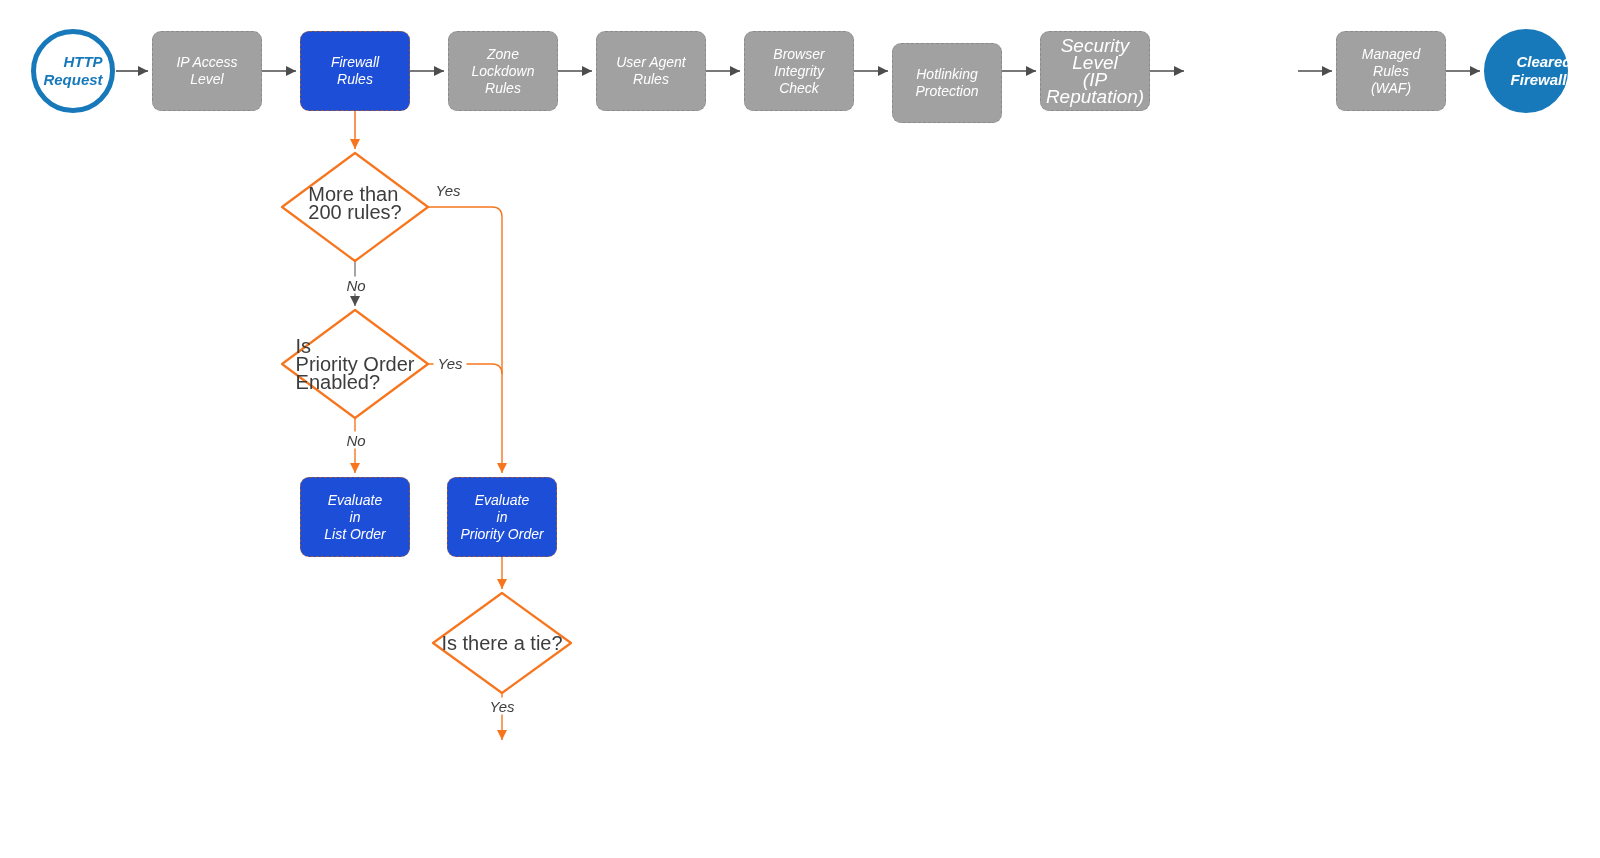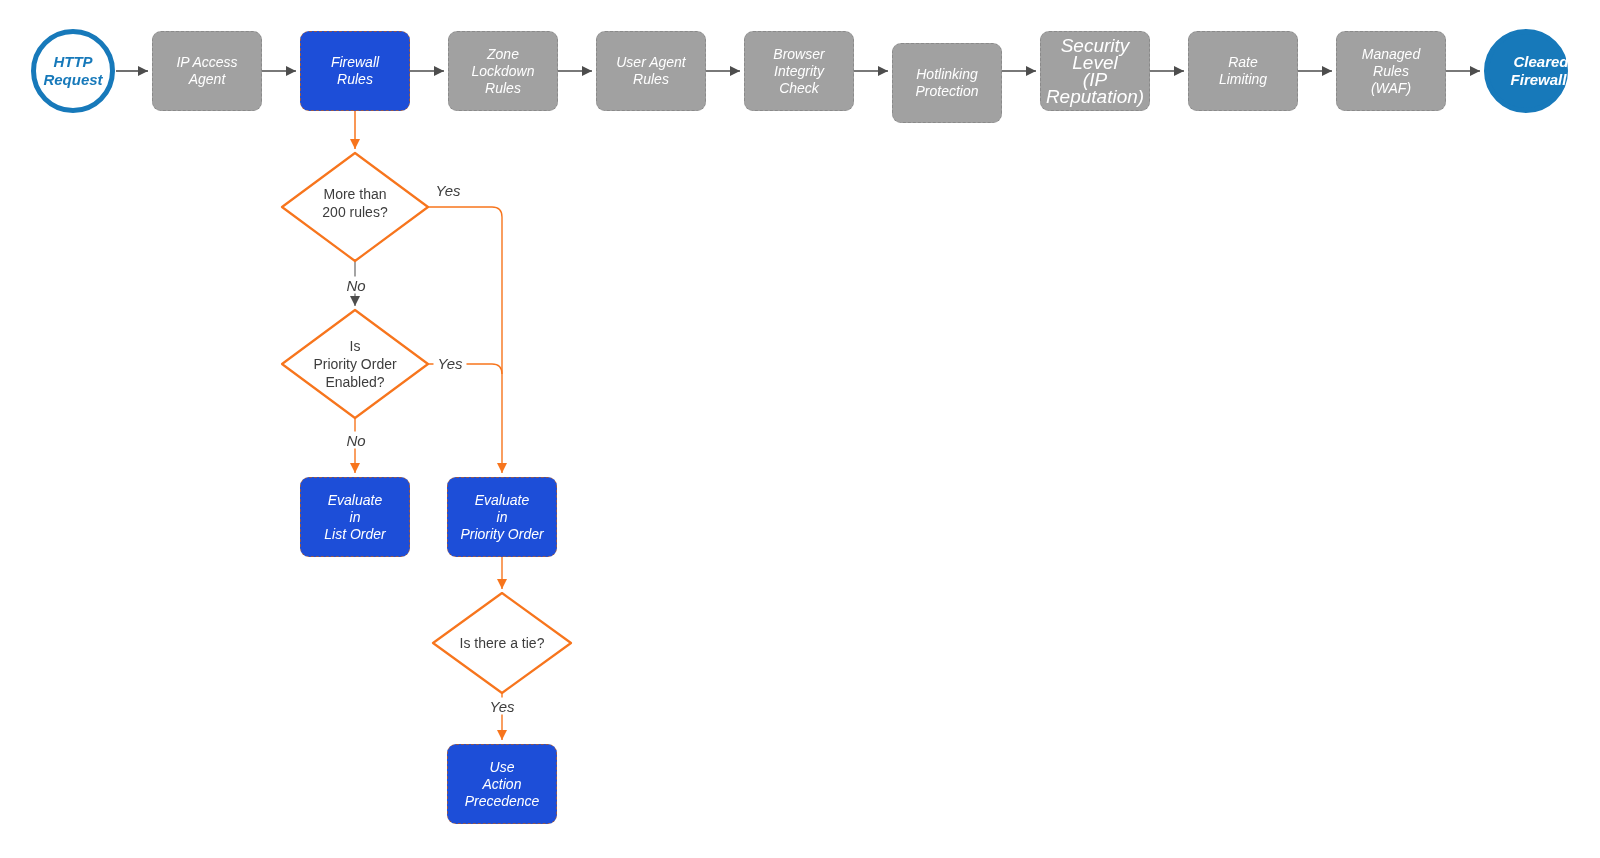--- a/index.html
+++ b/index.html
@@ -33,21 +33,21 @@
   }
   .orange{
     background:#1d4ed8;
     border:1px dashed rgba(209,92,4,0.65);
   }
   .circle{
     position:absolute;
     width:84px;height:84px;
     border-radius:50%;
     display:flex;align-items:center;justify-content:center;
-    text-align:center;
+    text-align:right;
     z-index:2;
     box-sizing:border-box;
   }
   .circle .lbl{
     white-space:pre-line;
     font-style:italic;
     font-weight:bold;
     font-size:15px;
     line-height:18px;
   }
@@ -57,23 +57,23 @@
   }
   .start .lbl{color:#1779ba;}
   .end{
     background:#1779ba;
     border:5px solid #1779ba;
   }
   .end .lbl{color:#ffffff;margin-left:30px;}
   .dtext{
     position:absolute;
     transform:translate(-50%,-50%);
-    text-align:center;
+    text-align:left;
     white-space:pre-line;
-    font-size:14px;
+    font-size:20px;
     line-height:18px;
     color:#3d3d3d;
     z-index:3;
   }
   .edge-label{
     position:absolute;
     transform:translate(-50%,-50%);
     background:#ffffff;
     padding:0 4px;
     font-style:italic;
@@ -126,21 +126,21 @@
     </g>
   </svg>
 
   <div class="circle start" style="left:31px;top:29px">
     <span class="lbl">HTTP
 Request</span>
   </div>
 
   <div class="node gray" style="left:152px;top:31px">
     <span class="lbl">IP Access
-Agent</span>
+Level</span>
   </div>
 
   <div class="node orange" style="left:300px;top:31px">
     <span class="lbl">Firewall
 Rules</span>
   </div>
 
   <div class="node gray" style="left:448px;top:31px">
     <span class="lbl">Zone
 Lockdown
@@ -162,24 +162,20 @@
     <span class="lbl">Hotlinking
 Protection</span>
   </div>
 
   <div class="node gray" style="left:1040px;top:31px">
     <span class="lbl" style="font-size:19px">Security
 Level
 (IP Reputation)</span>
   </div>
 
-  <div class="node gray" style="left:1188px;top:31px">
-    <span class="lbl">Rate
-Limiting</span>
-  </div>
 
   <div class="node gray" style="left:1336px;top:31px">
     <span class="lbl">Managed
 Rules
 (WAF)</span>
   </div>
 
   <div class="circle end" style="left:1484px;top:29px">
     <span class="lbl">Cleared
 Firewall!</span>
@@ -203,19 +199,14 @@
 in
 List Order</span>
   </div>
 
   <div class="node orange" style="left:447px;top:477px">
     <span class="lbl">Evaluate
 in
 Priority Order</span>
   </div>
 
-  <div class="node orange" style="left:447px;top:744px">
-    <span class="lbl">Use
-Action
-Precedence</span>
-  </div>
 
 </div>
 
 </body></html>

